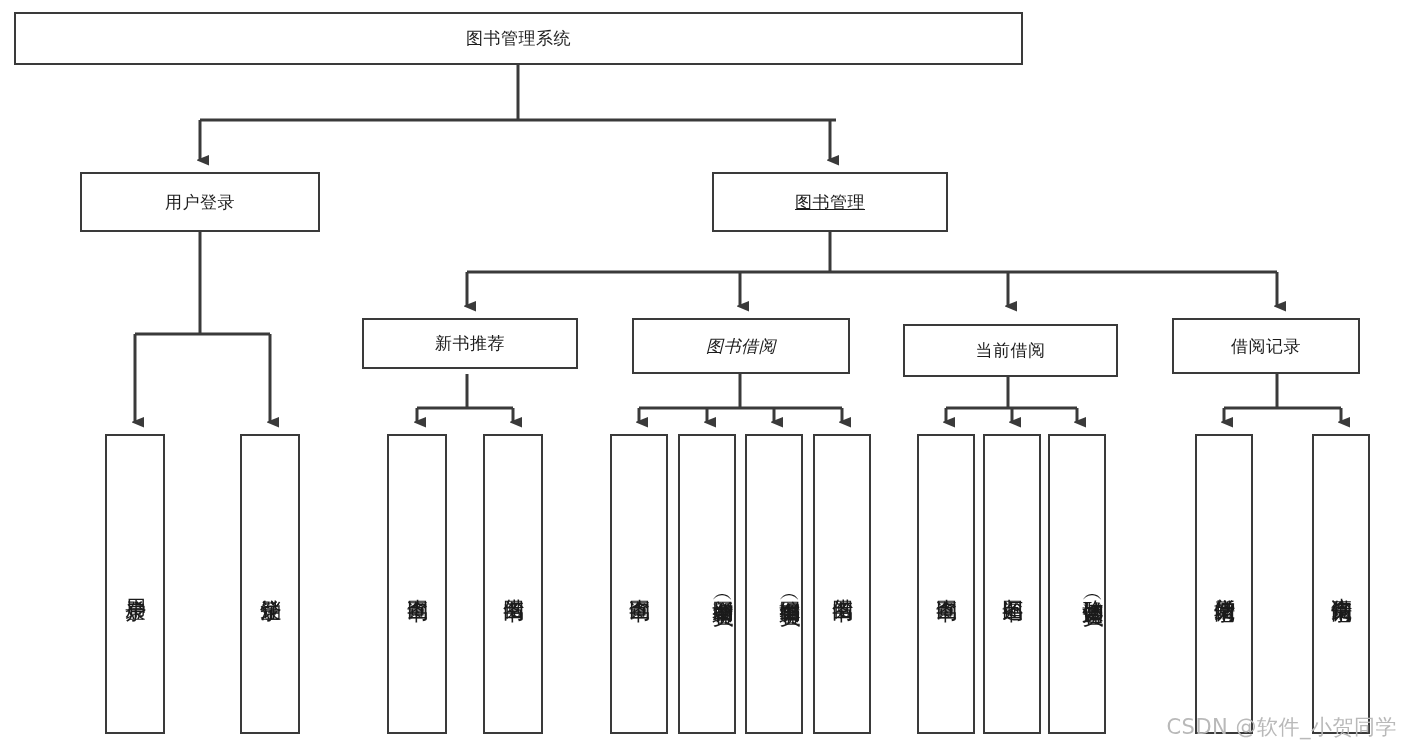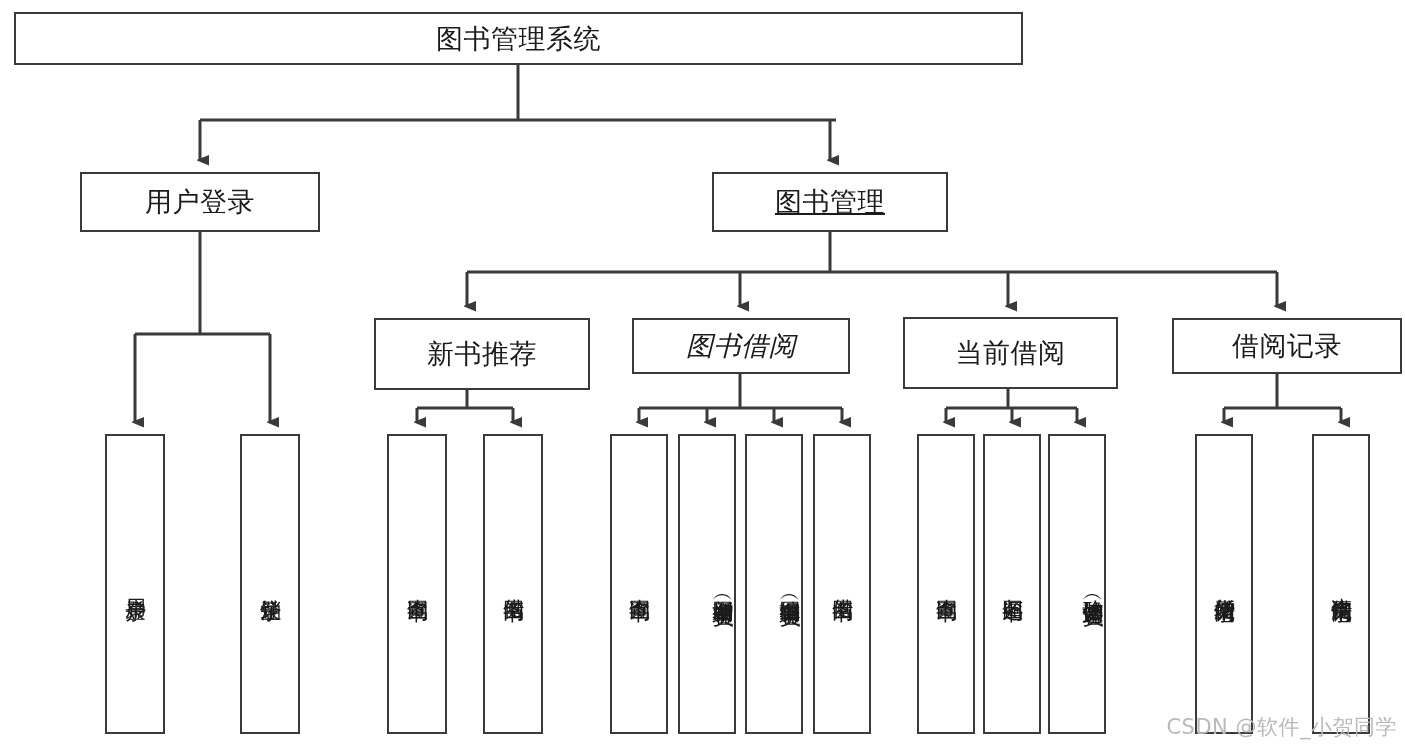--- a/index.html
+++ b/index.html
@@ -31,21 +31,21 @@
     box-sizing: border-box;
     background: #ffffff;
     border: 2px solid #3a3a3a;
     display: flex;
     align-items: center;
     justify-content: center;
     color: #1b1b1b;
     overflow: hidden;
   }
   .node-h {
-    font-size: 27px;
+    font-size: 17px;
     line-height: 1.1;
     letter-spacing: 0.5px;
     white-space: nowrap;
   }
   .node-v {
     writing-mode: vertical-rl;
     text-orientation: upright;
     font-size: 21px;
     line-height: 1.12;
     letter-spacing: 1px;
@@ -121,24 +121,24 @@
       <path d="M1224,408 L1224,422" marker-end="url(#arrow)"></path>
       <path d="M1341,408 L1341,422" marker-end="url(#arrow)"></path>
     </g>
   </svg>
 
   <div class="node node-h" id="node-root" style="left: 14px; top: 12px; width: 1009px; height: 53px;">图书管理系统</div>
 
   <div class="node node-h" id="node-user-login" style="left: 80px; top: 172px; width: 240px; height: 60px;">用户登录</div>
   <div class="node node-h" id="node-book-manage" style="left: 712px; top: 172px; width: 236px; height: 60px; text-decoration: underline;">图书管理</div>
 
-  <div class="node node-h" id="node-new-book-recommend" style="left: 374px; top: 318px; width: 216px; height: 72px;">新书推荐</div>
+  <div class="node node-h" id="node-new-book-recommend" style="left: 362px; top: 318px; width: 216px; height: 51px;">新书推荐</div>
   <div class="node node-h" id="node-book-borrow" style="left: 632px; top: 318px; width: 218px; height: 56px; font-style: italic;">图书借阅</div>
-  <div class="node node-h" id="node-current-borrow" style="left: 903px; top: 317px; width: 215px; height: 72px; text-align: center;">当前借阅</div>
-  <div class="node node-h" id="node-borrow-record" style="left: 1172px; top: 318px; width: 230px; height: 56px;">借阅记录</div>
+  <div class="node node-h" id="node-current-borrow" style="left: 903px; top: 324px; width: 215px; height: 53px; text-align: center;">当前借阅</div>
+  <div class="node node-h" id="node-borrow-record" style="left: 1172px; top: 318px; width: 188px; height: 56px;">借阅记录</div>
 
   <div class="node node-v short" style="left: 105px; top: 434px; width: 60px; height: 300px;">用户登录</div>
   <div class="node node-v short" style="left: 240px; top: 434px; width: 60px; height: 300px;">注销登录</div>
   <div class="node node-v short" style="left: 387px; top: 434px; width: 60px; height: 300px;">查询图书</div>
   <div class="node node-v short" style="left: 483px; top: 434px; width: 60px; height: 300px;">借阅图书</div>
   <div class="node node-v short" style="left: 610px; top: 434px; width: 58px; height: 300px;">查询图书</div>
   <div class="node node-v" style="left: 678px; top: 434px; width: 58px; height: 300px;">新增图书（管理员）</div>
   <div class="node node-v" style="left: 745px; top: 434px; width: 58px; height: 300px;">编辑图书（管理员）</div>
   <div class="node node-v short" style="left: 813px; top: 434px; width: 58px; height: 300px;">借阅图书</div>
   <div class="node node-v short" style="left: 917px; top: 434px; width: 58px; height: 300px;">查询图书</div>

